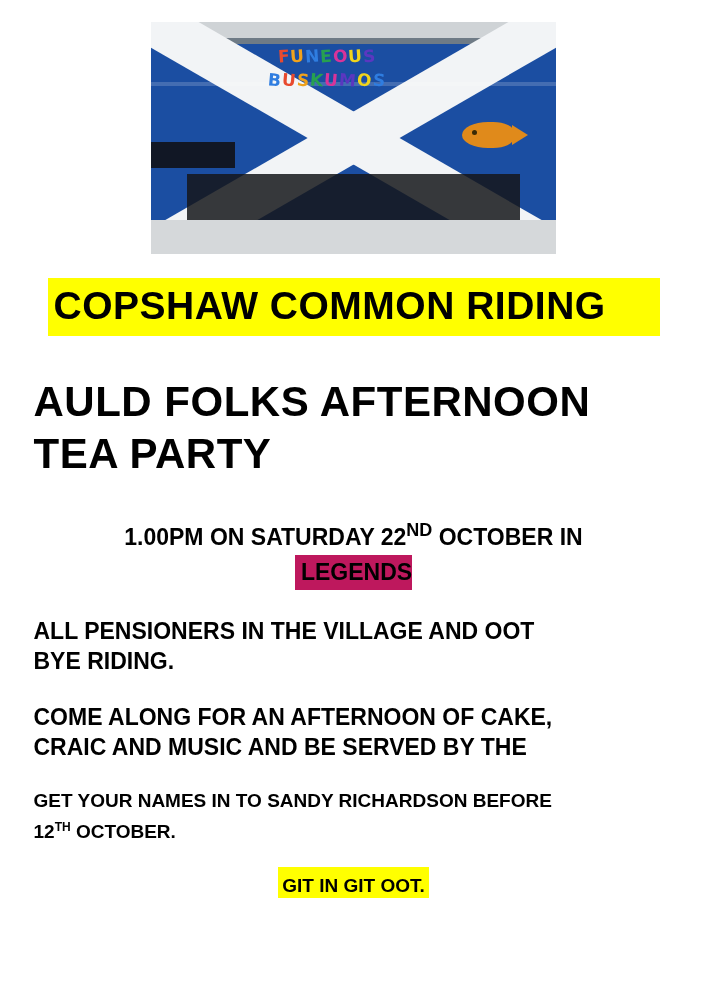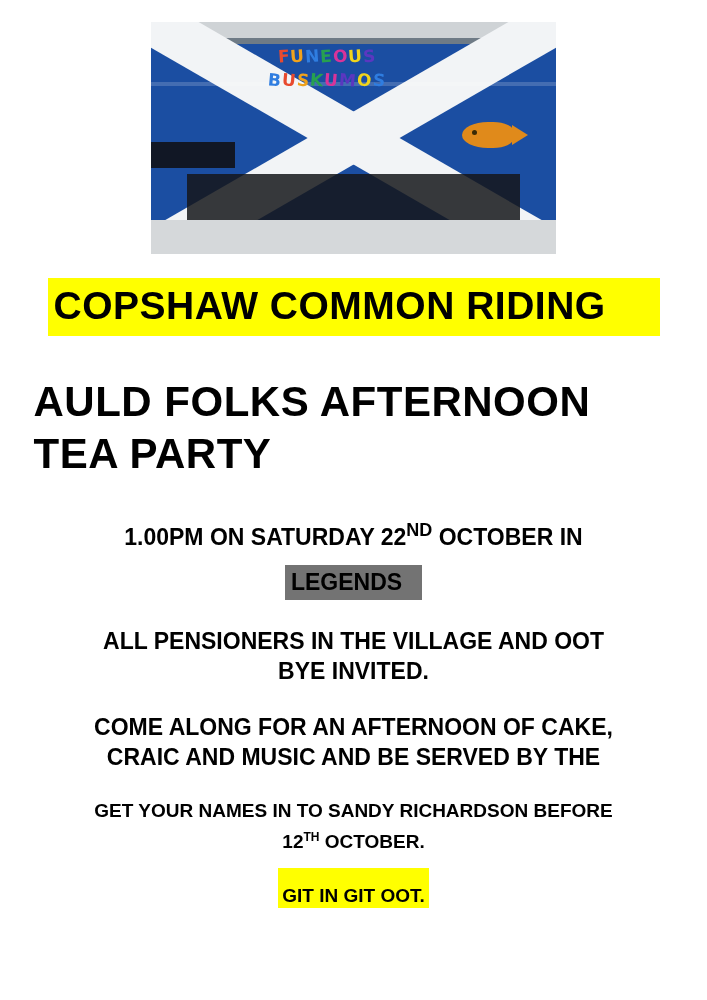--- a/index.html
+++ b/index.html
@@ -160,50 +160,50 @@
   .when {
     margin: 34px auto 0 auto;
     width: 640px;
     text-align: center;
     font-size: 23px;
     font-weight: bold;
     line-height: 32px;
   }
   .when sup { font-size: 18px; vertical-align: super; }
   .venue {
-    background: #737373;
-    padding: 1px 20px 2px 6px;
+    background: #be185d;
+    padding: 1px 0 2px 6px;
     display: inline-block;
-    margin-top: 12px;
+    margin-top: 2px;
   }
 
   .para {
     margin: 26px auto 0 auto;
     width: 640px;
-    text-align: center;
+    text-align: left;
     font-size: 23px;
     font-weight: bold;
     line-height: 30px;
   }
   .para.small {
     font-size: 19px;
     line-height: 26px;
   }
   .para.small sup { font-size: 12px; vertical-align: super; }
 
   .footer-line {
     margin: 30px auto 0 auto;
     width: 640px;
     text-align: center;
   }
   .footer-line .hl2 {
     background: #ffff00;
     font-size: 19px;
     font-weight: bold;
-    padding: 17px 4px 2px 4px;
+    padding: 8px 4px 2px 4px;
   }
 </style>
 </head>
 <body>
 
 <div class="poster">
 
   <div class="photo-wrap">
     <div class="flag">
       <div class="flag-top-strip"></div>
@@ -243,21 +243,21 @@
     <div>
       <span>1.00PM ON SATURDAY 22</span><sup>ND</sup><span> OCTOBER IN</span>
     </div>
     <div>
       <span class="venue">LEGENDS</span>
     </div>
   </div>
 
   <div class="para">
     <div>ALL PENSIONERS IN THE VILLAGE AND OOT</div>
-    <div>BYE INVITED.</div>
+    <div>BYE RIDING.</div>
   </div>
 
   <div class="para">
     <div>COME ALONG FOR AN AFTERNOON OF CAKE,</div>
     <div>CRAIC AND MUSIC AND BE SERVED BY THE</div>
   </div>
 
   <div class="para small">
     <div>GET YOUR NAMES IN TO SANDY RICHARDSON BEFORE</div>
     <div>

